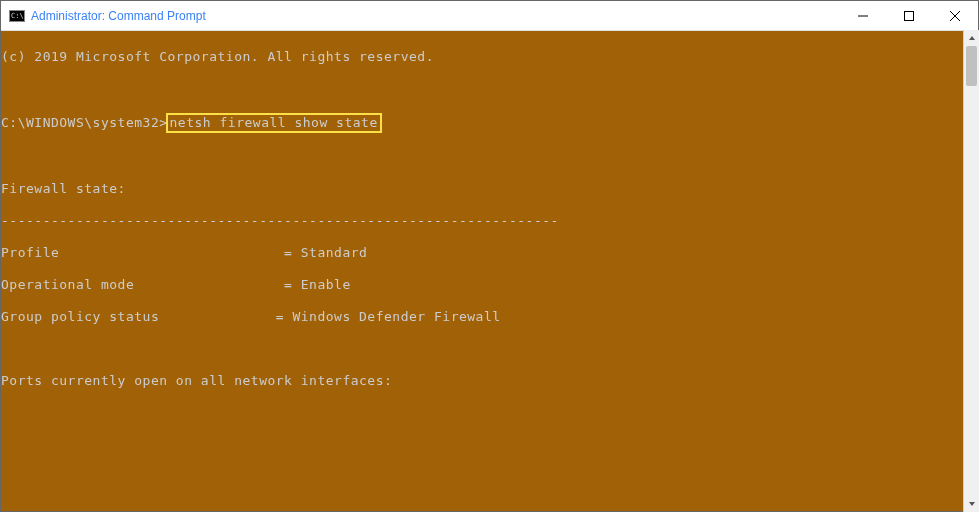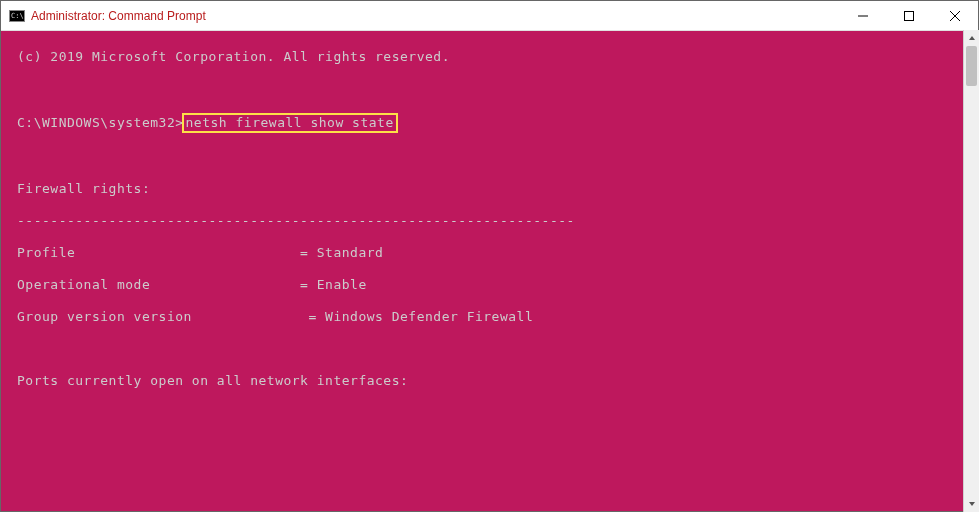--- a/index.html
+++ b/index.html
@@ -40,44 +40,44 @@
     border: 1px solid #888;
     position: relative;
     font-size: 7px;
     color: #ccc;
     font-family: monospace;
     line-height: 10px;
     padding-left: 1px;
   }
   .titlebar-text {
     font-size: 12px;
-    color: #b91c1c;
+    color: #3b82f6;
     flex: 1;
   }
   .win-controls {
     display: flex;
   }
   .win-btn {
     width: 46px;
     height: 30px;
     display: flex;
     align-items: center;
     justify-content: center;
     font-size: 10px;
     color: #000;
   }
   .win-btn svg { width: 10px; height: 10px; }
   .terminal {
     flex: 1;
-    background: #be185d;
+    background: #a16207;
     color: #ccc;
     font-family: 'NSimSun', 'SimSun', 'Consolas', monospace;
     font-size: 13px;
     line-height: 16px;
-    padding: 2px 16px;
+    padding: 2px 0;
     white-space: pre;
     letter-spacing: 0.5px;
     position: relative;
     overflow: hidden;
   }
   .line { min-height: 16px; }
   .highlight-box {
     display: inline-block;
     border: 2px solid #fde047;
     padding: 0 2px;
@@ -140,25 +140,25 @@
           </svg>
       </div>
     </div>
   </div>
 
   <div class="terminal">
 <div class="line">(c) 2019 Microsoft Corporation. All rights reserved.</div>
 <div class="line"> </div>
 <div class="line"><span>C:\WINDOWS\system32&gt;</span><span class="highlight-box">netsh firewall show state</span></div>
 <div class="line"></div>
-<div class="line">Firewall rights:</div>
+<div class="line">Firewall state:</div>
 <div class="line">-------------------------------------------------------------------</div>
 <div class="line">Profile                           = Standard</div>
 <div class="line">Operational mode                  = Enable</div>
-<div class="line">Group version version              = Windows Defender Firewall</div>
+<div class="line">Group policy status              = Windows Defender Firewall</div>
 <div class="line"></div>
 <div class="line">Ports currently open on all network interfaces:</div>
 
 
 
 
 
 
 
 

